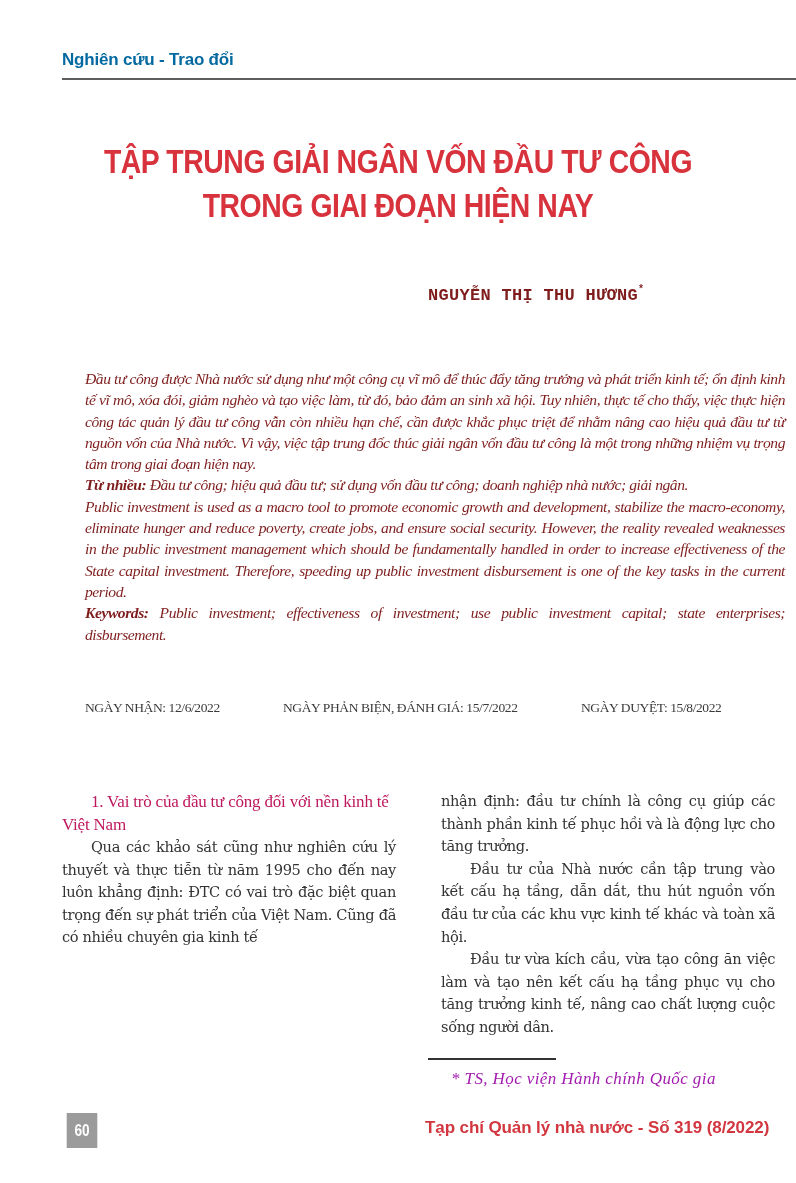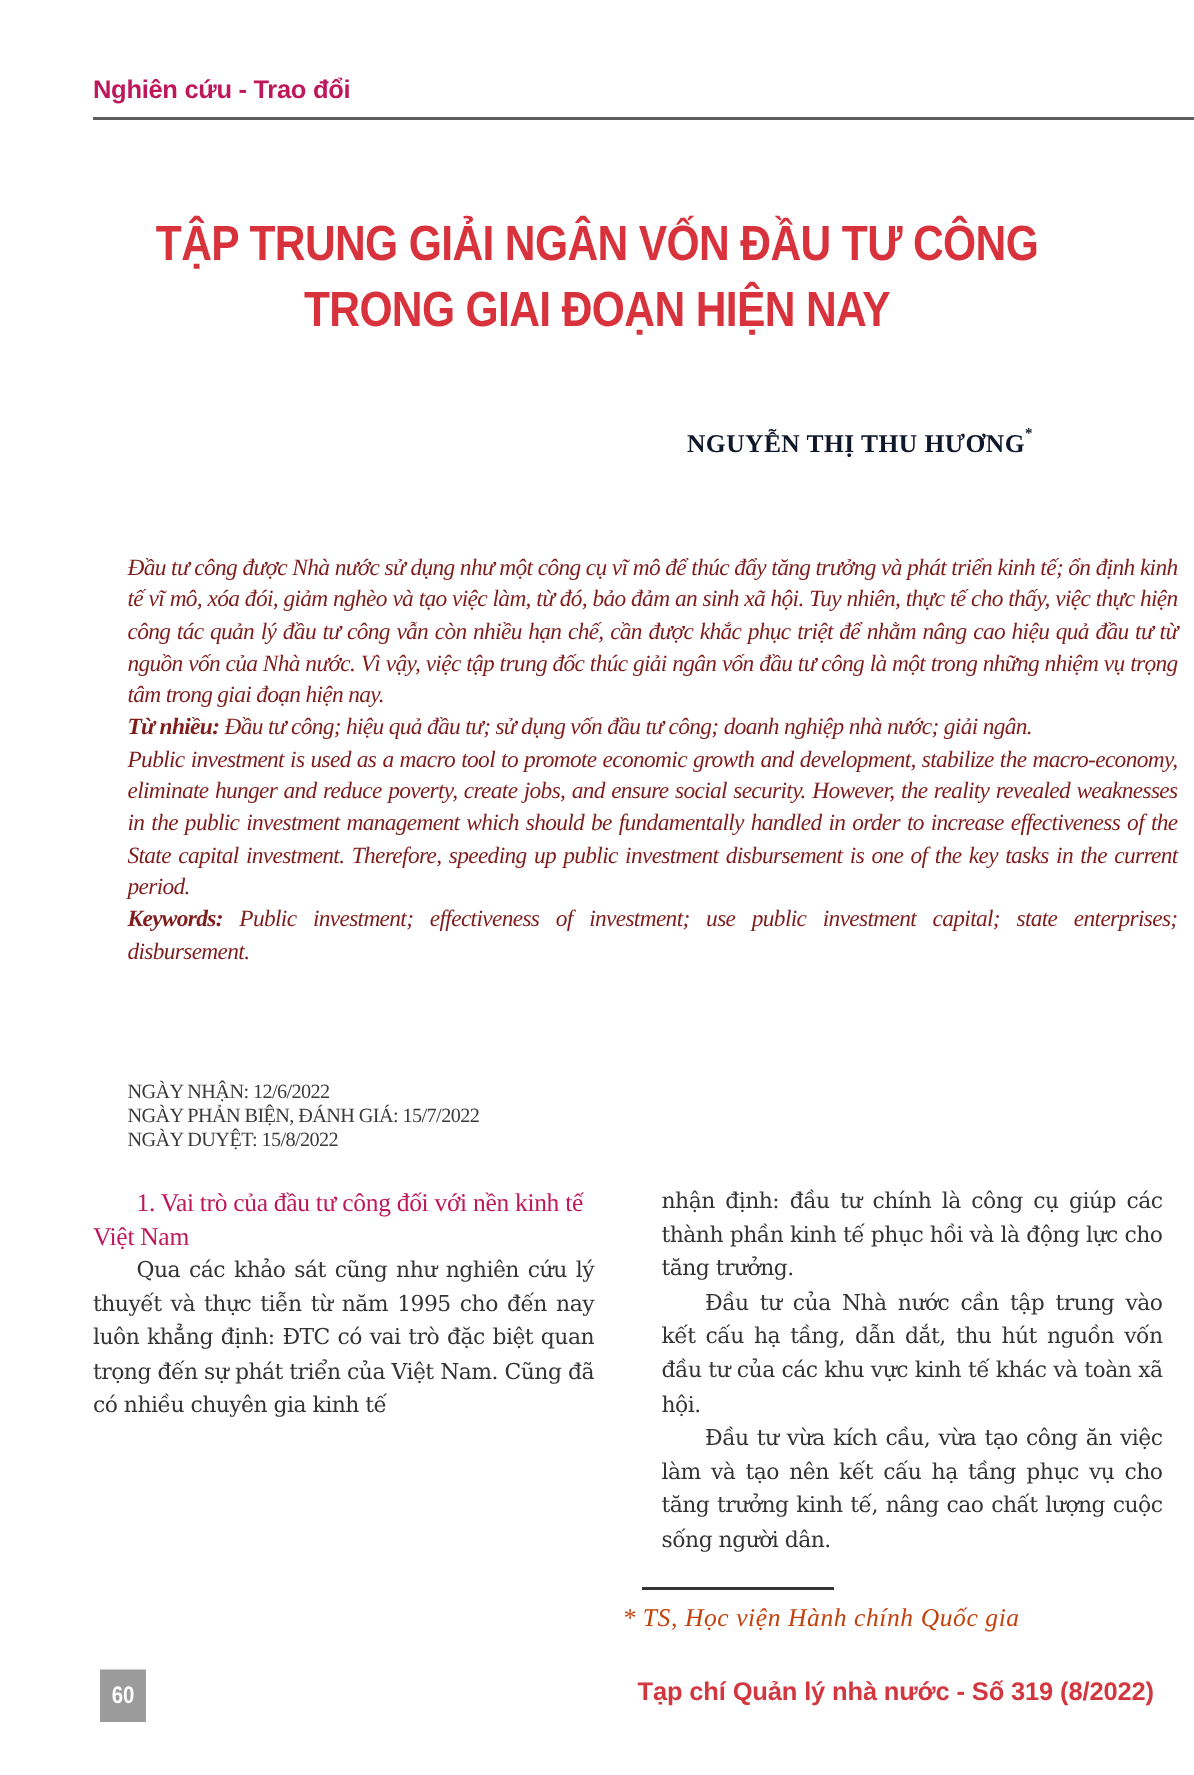--- a/index.html
+++ b/index.html
@@ -2,56 +2,56 @@
 <html><head>
 <meta charset="utf-8">
 <style>
   * { box-sizing: border-box; margin: 0; padding: 0; }
   html, body { width: 796px; height: 1183px; background: #ffffff; overflow: hidden; }
   body { position: relative; font-family: "DejaVu Serif", serif; color: #2b2b2b; }
 
   .section-label {
     position: absolute; left: 62px; top: 50px;
     font-family: "Liberation Sans", sans-serif; font-weight: bold;
-    font-size: 17px; color: #be185d; letter-spacing: -0.2px;
+    font-size: 17px; color: #0369a1; letter-spacing: -0.2px;
   }
   .section-rule {
     position: absolute; left: 62px; top: 78px; width: 734px; height: 2px;
     background: #5e5e5e;
   }
 
   .title {
     position: absolute; left: 0; top: 140px; width: 796px;
     text-align: center;
     font-family: "Liberation Sans", sans-serif; font-weight: bold;
     font-size: 33px; line-height: 44px; color: #d8323d;
     transform: scaleX(0.86); transform-origin: center top;
     letter-spacing: -0.5px;
   }
 
   .author {
-    position: absolute; left: 458px; top: 286px;
-    font-family: Liberation Serif, serif; font-weight: bold;
-    font-size: 17px; color: #0f172a; letter-spacing: 0.3px;
+    position: absolute; left: 428px; top: 286px;
+    font-family: Liberation Mono, monospace; font-weight: bold;
+    font-size: 17px; color: #7f1d1d; letter-spacing: 0.3px;
   }
   .author sup { font-size: 10px; vertical-align: top; position: relative; top: -2px; }
 
   .abstract {
     position: absolute; left: 85px; top: 368px; width: 700px;
     font-family: "Liberation Serif", serif; font-style: italic;
     font-size: 15.6px; line-height: 21.3px; color: #7f1d1d;
     text-align: justify; letter-spacing: -0.45px;
   }
   .abstract p { margin: 0; }
   .abstract .kw-label { font-weight: bold; }
 
   .dates {
-    position: absolute; left: 85px; top: 720px; width: 700px;
+    position: absolute; left: 85px; top: 700px; width: 700px;
     font-family: "Liberation Serif", serif; font-size: 13.5px; color: #3a3a3a;
-    display: flex; letter-spacing: -0.4px; flex-direction: column;
+    display: flex; letter-spacing: -0.4px;
   }
   .dates span.d1 { width: 198px; }
   .dates span.d2 { width: 298px; }
 
   .col {
     position: absolute; top: 790px; width: 334px;
     font-family: "DejaVu Serif", serif; font-size: 14.6px; line-height: 22.6px;
     color: #333; text-align: justify; letter-spacing: -0.35px;
   }
   .col-left { left: 62px; }
@@ -60,23 +60,23 @@
   .col p.noindent { text-indent: 0; }
   .heading {
     font-family: "Liberation Serif", serif; color: #be185d; font-size: 17px;
     line-height: 23px; text-indent: 29px; text-align: left; letter-spacing: -0.2px;
   }
 
   .fn-rule {
     position: absolute; left: 428px; top: 1058px; width: 128px; height: 1.5px; background: #333;
   }
   .footnote {
-    position: absolute; left: 415px; top: 1069px;
+    position: absolute; left: 451px; top: 1069px;
     font-family: "Liberation Serif", serif; font-style: italic;
-    font-size: 17px; color: #c2410c; letter-spacing: 0.4px;
+    font-size: 17px; color: #a21caf; letter-spacing: 0.4px;
   }
 
   .page-num {
     position: absolute; left: 64px; top: 1113px; width: 36px; height: 35px;
     background: #9b9b9b; color: #fff;
     font-family: "Liberation Sans", sans-serif; font-weight: bold; font-size: 16px;
     display: flex; align-items: center; justify-content: center;
     transform: scaleX(0.85);
   }
   .journal {

